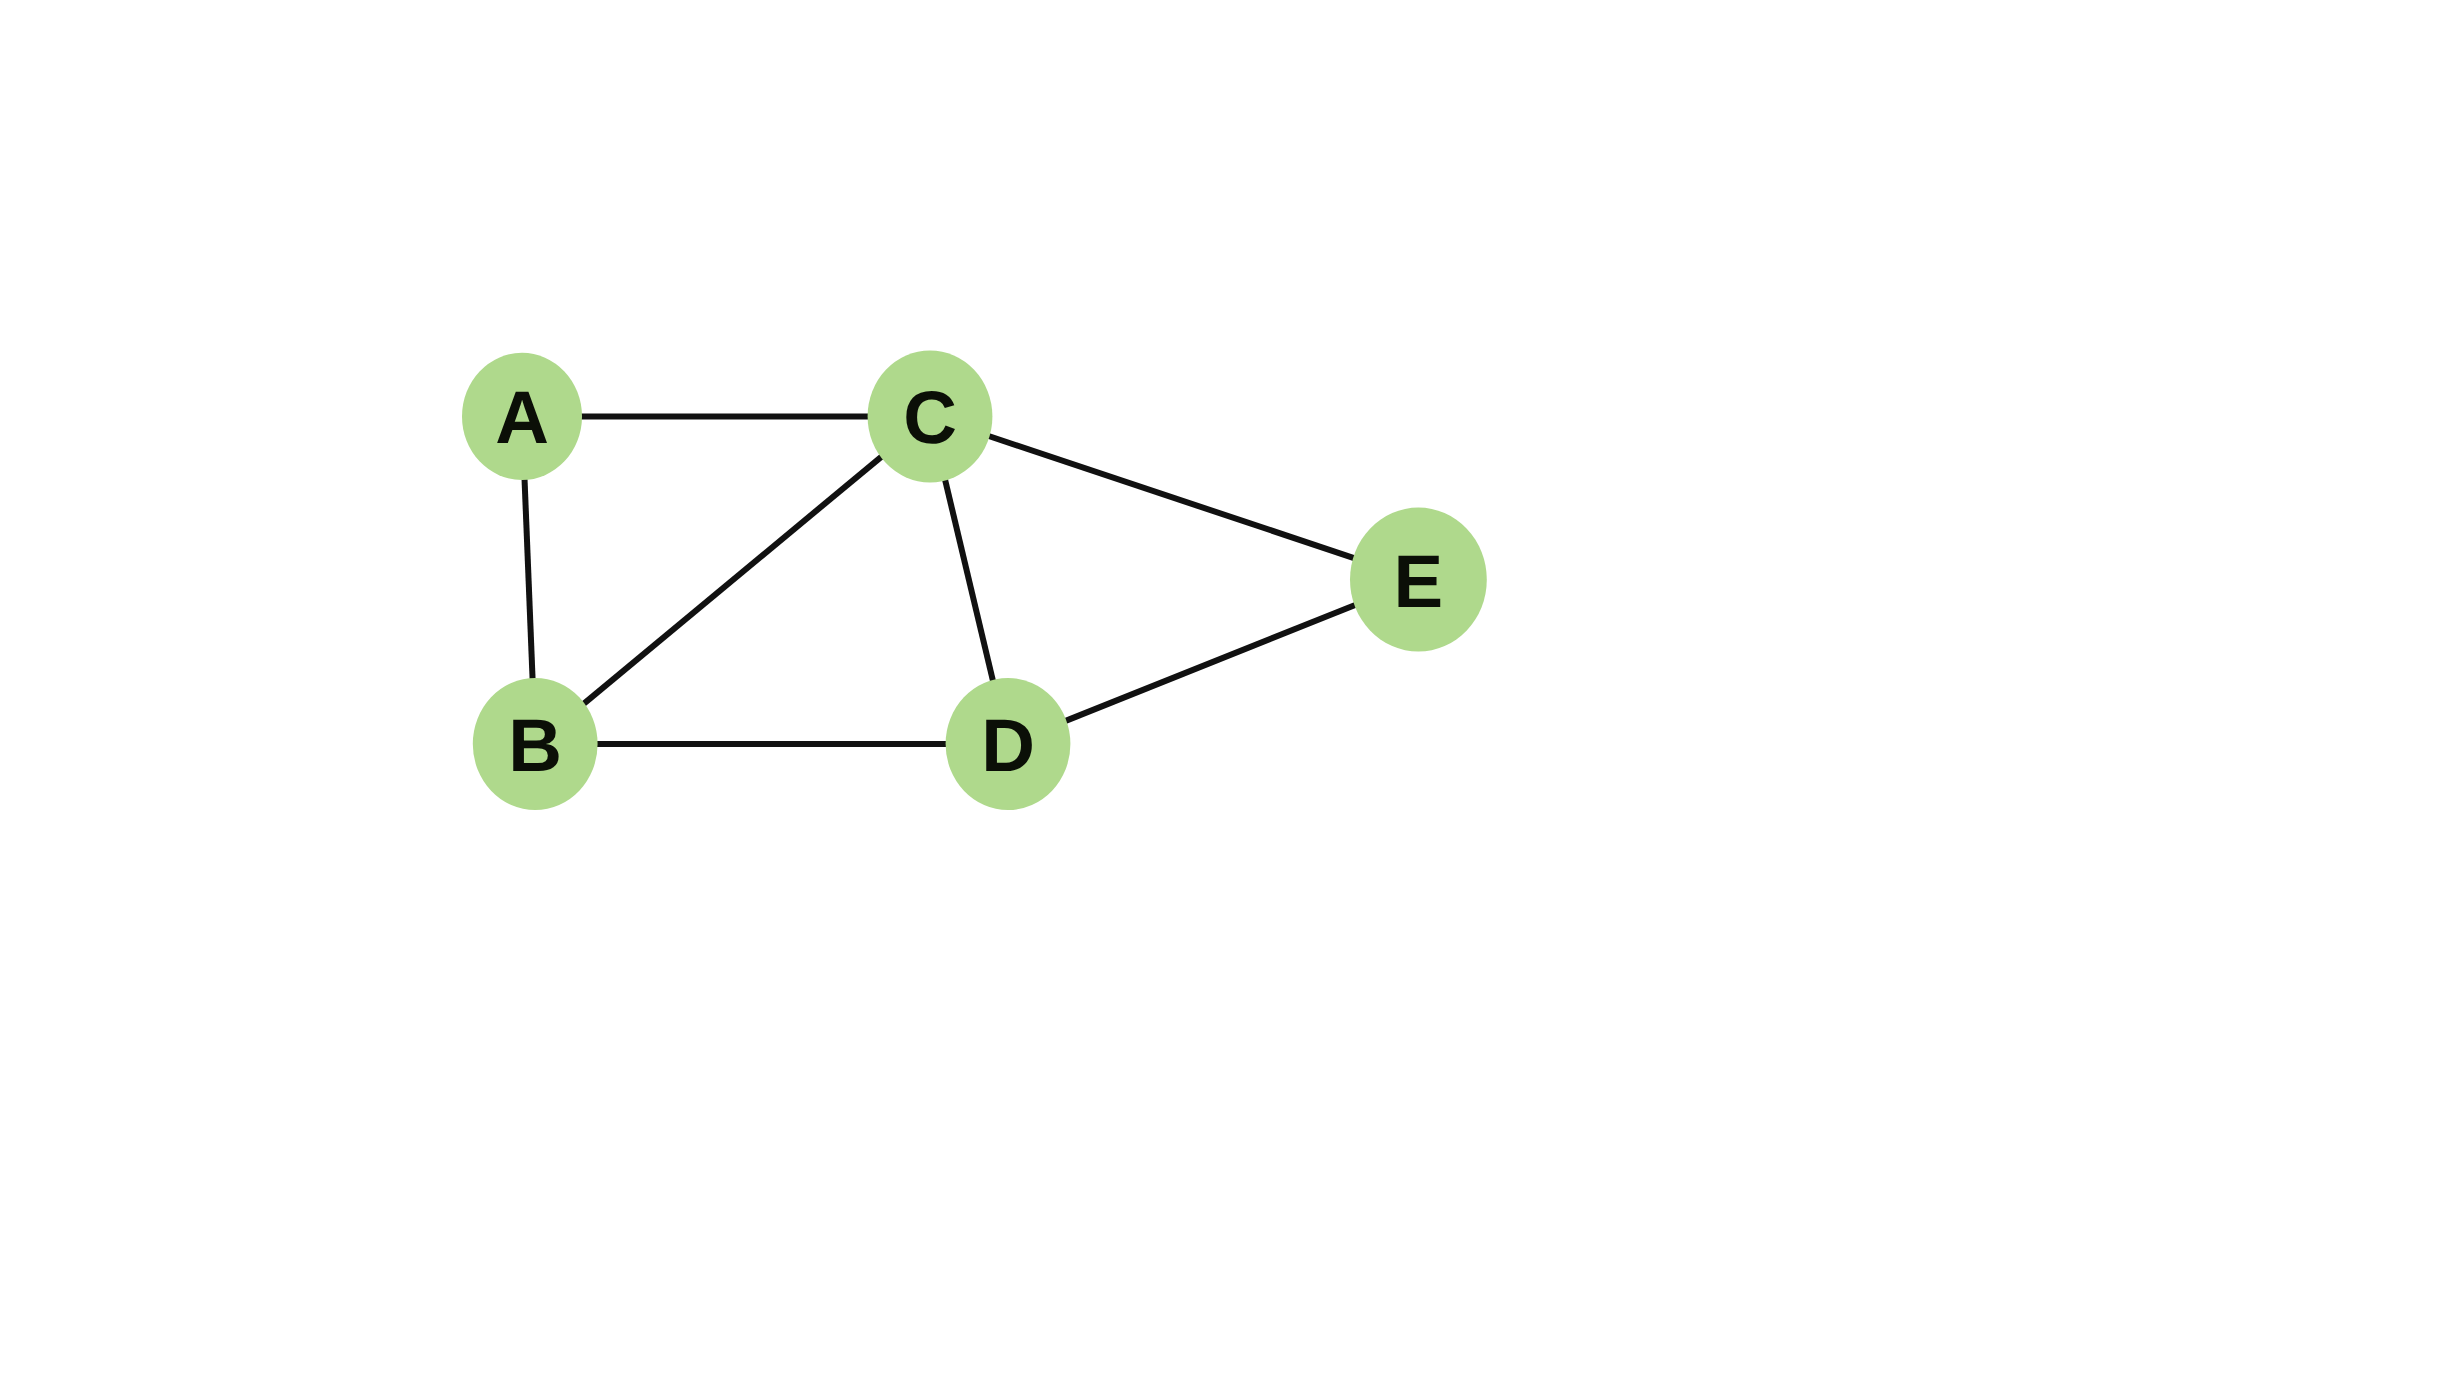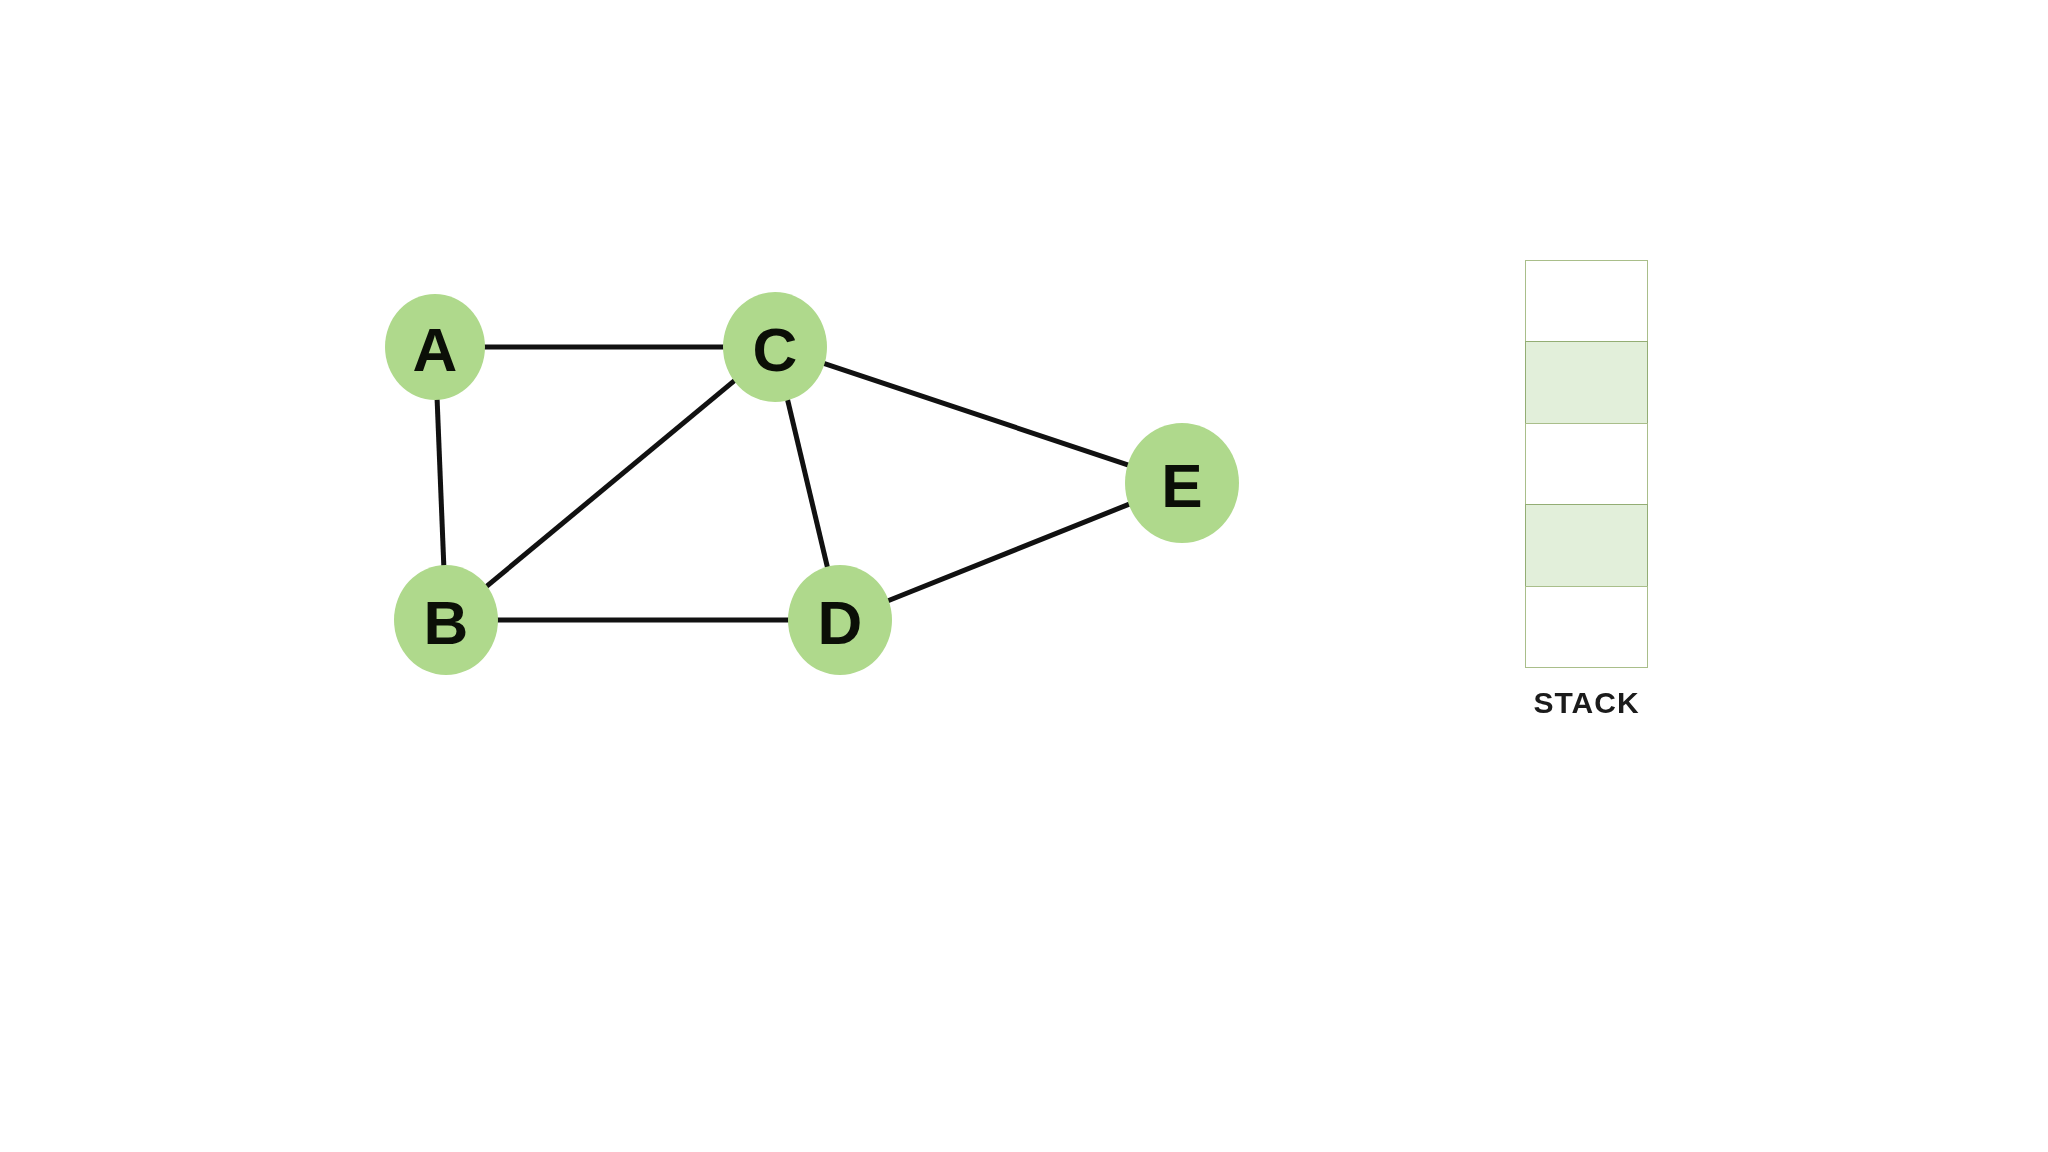--- a/index.html
+++ b/index.html
@@ -123,24 +123,14 @@
           <ellipse cx="840" cy="620" rx="52" ry="55" class="graph-node-shape" fill="#afd98c"></ellipse>
           <text x="840" y="622" class="graph-node-label" fill="#0b0f07">D</text>
         </g>
         <g>
           <ellipse cx="1182" cy="483" rx="57" ry="60" class="graph-node-shape" fill="#afd98c"></ellipse>
           <text x="1182" y="485" class="graph-node-label" fill="#0b0f07">E</text>
         </g>
       </g>
   </svg>
 
-  <div id="stack-panel">
-    <div class="stack-cells" id="stack-cells">
-        <div class="stack-cell"></div>
-        <div class="stack-cell filled"></div>
-        <div class="stack-cell"></div>
-        <div class="stack-cell filled"></div>
-        <div class="stack-cell"></div>
-      </div>
-    <div id="stack-label">STACK</div>
-  </div>
 
 </div>
 
 </body></html>

